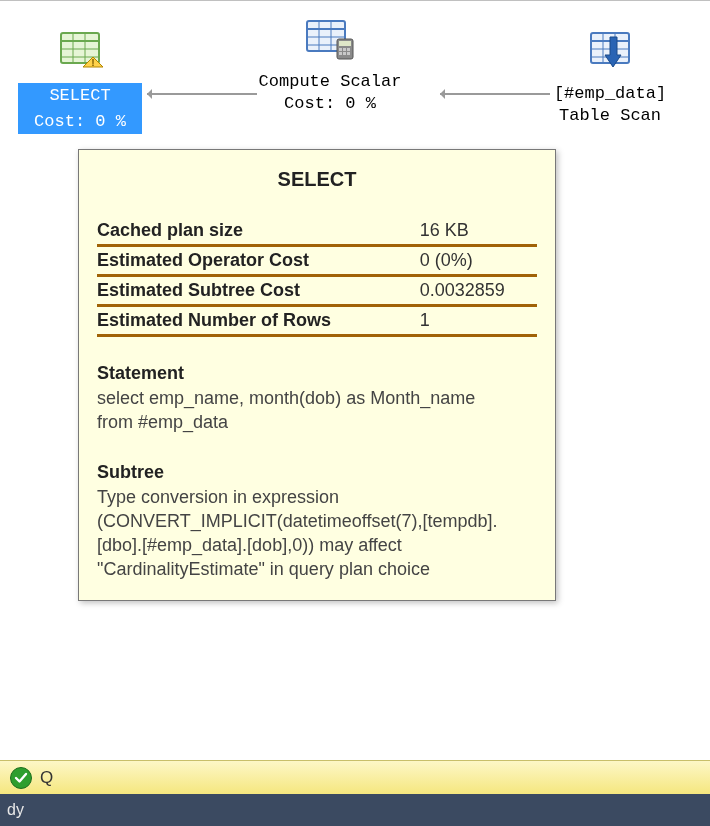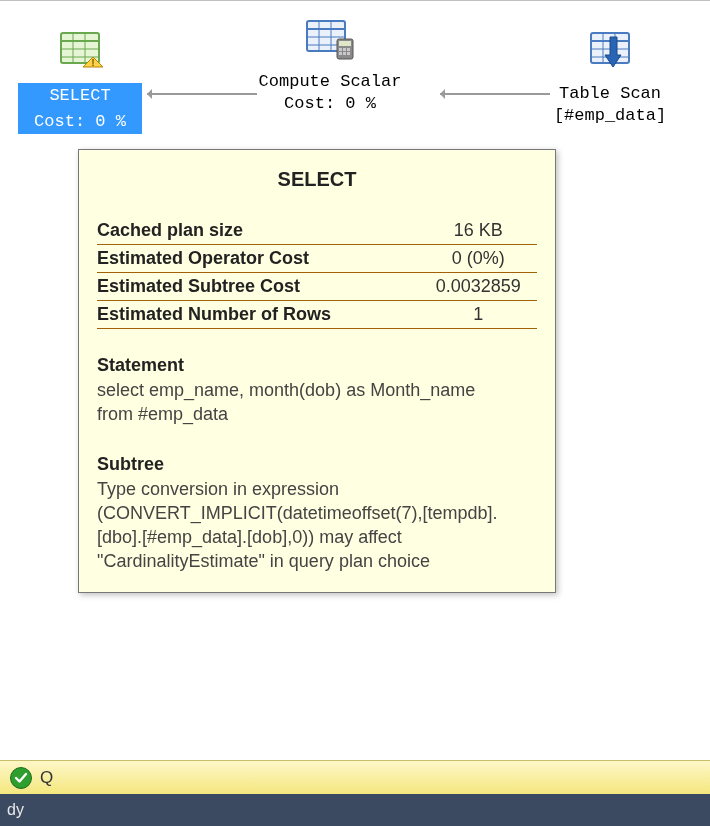--- a/index.html
+++ b/index.html
@@ -88,26 +88,26 @@
     font-weight: bold;
     margin: 4px 0 26px 0;
     color: #222;
   }
   .tooltip table {
     width: 100%;
     border-collapse: collapse;
     margin-bottom: 26px;
   }
   .tooltip td {
-    border-bottom: 1px solid #a16207;
+    border-bottom: 3px solid #a16207;
     padding: 3px 0;
     font-size: 18px;
   }
   .tooltip td.k { font-weight: bold; color: #222; }
-  .tooltip td.v { text-align: center; color: #333; }
+  .tooltip td.v { text-align: left; color: #333; }
   .tooltip .section-head {
     font-weight: bold;
     color: #222;
     margin-bottom: 2px;
     font-size: 18px;
   }
   .tooltip .section-body {
     color: #444;
     font-size: 18px;
     line-height: 1.35;
@@ -210,22 +210,22 @@
       <svg width="46" height="46" viewBox="0 0 46 46">
         <rect x="4" y="6" width="38" height="30" rx="2" fill="#eaf1fb" stroke="#4a7abf" stroke-width="2"></rect>
         <line x1="4" y1="14" x2="42" y2="14" stroke="#4a7abf" stroke-width="2"></line>
         <line x1="4" y1="22" x2="42" y2="22" stroke="#4a7abf" stroke-width="1"></line>
         <line x1="4" y1="30" x2="42" y2="30" stroke="#4a7abf" stroke-width="1"></line>
         <line x1="16" y1="6" x2="16" y2="36" stroke="#4a7abf" stroke-width="1"></line>
         <line x1="28" y1="6" x2="28" y2="36" stroke="#4a7abf" stroke-width="1"></line>
         <polygon points="23,10 30,10 30,28 34,28 26,40 18,28 23,28" fill="#2a64b4" stroke="#1a4a8a" stroke-width="1"></polygon>
       </svg>
     </span>
+    <div>[#emp_data]</div>
     <div>Table Scan</div>
-    <div>[#emp_data]</div>
   </div>
 
   <div class="tooltip">
     <h2>SELECT</h2>
     <table>
       <tbody id="tooltip-rows">
           <tr>
             <td class="k">Cached plan size</td>
             <td class="v">16 KB</td>
           </tr>

